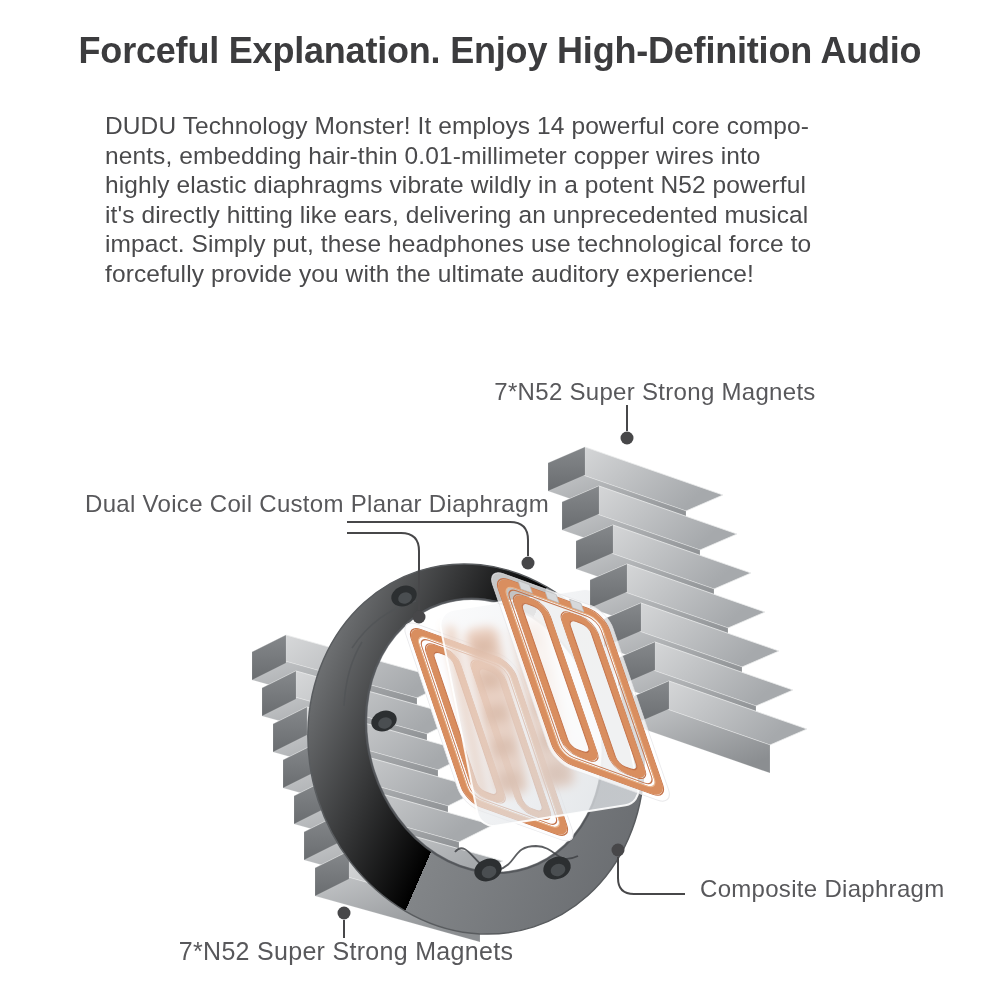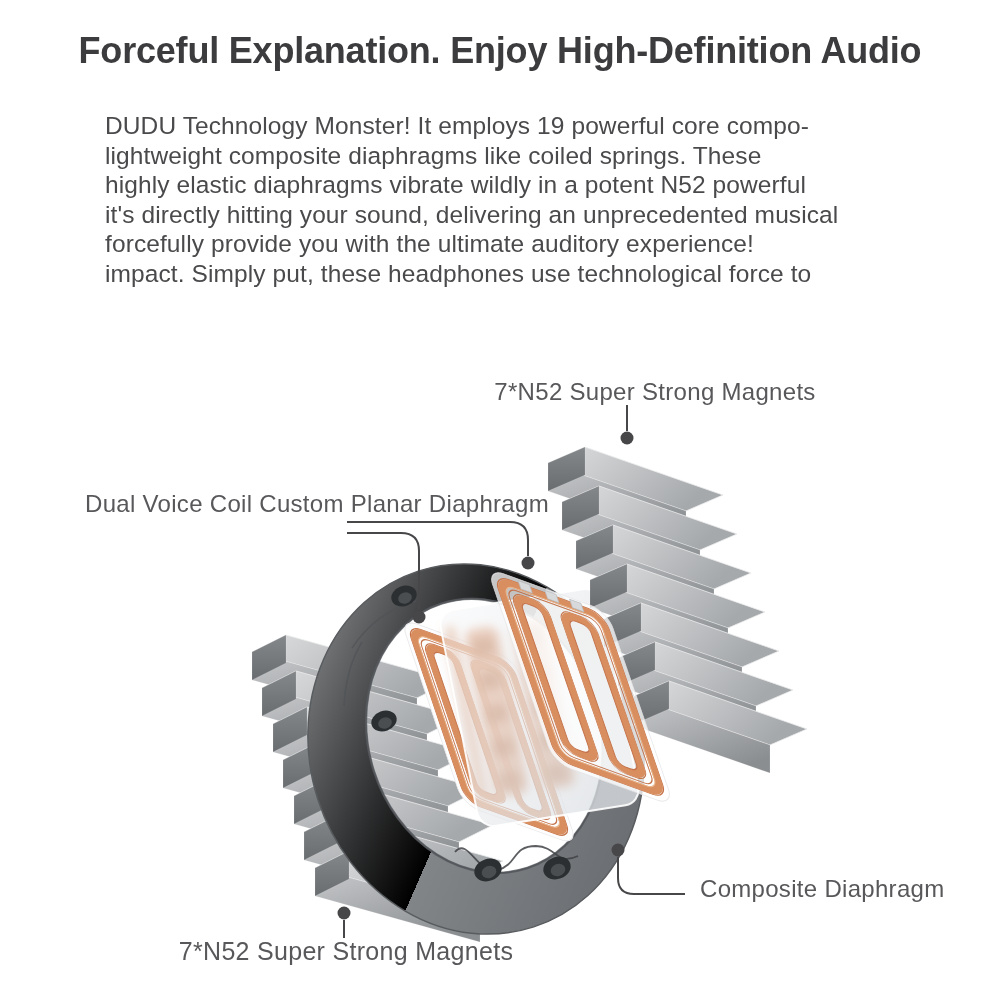--- a/index.html
+++ b/index.html
@@ -24,26 +24,26 @@
   }
 </style>
 </head>
 <body>
 
 <div class="page">
 
   <h1 class="title">Forceful Explanation. Enjoy High-Definition Audio</h1>
 
   <div class="desc">
-    <div class="line">DUDU Technology Monster! It employs 19 powerful core compo-</div>
-    <div class="line">lightweight composite diaphragms like coiled springs. These</div>
+    <div class="line">DUDU Technology Monster! It employs 14 powerful core compo-</div>
+    <div class="line">nents, embedding hair-thin 0.01-millimeter copper wires into</div>
     <div class="line">highly elastic diaphragms vibrate wildly in a potent N52 powerful</div>
-    <div class="line">it's directly hitting your sound, delivering an unprecedented musical</div>
+    <div class="line">it's directly hitting like ears, delivering an unprecedented musical</div>
+    <div class="line">impact. Simply put, these headphones use technological force to</div>
     <div class="line">forcefully provide you with the ultimate auditory experience!</div>
-    <div class="line">impact. Simply put, these headphones use technological force to</div>
   </div>
 
   <svg class="diagram" viewBox="0 0 1000 1000">
     <defs>
       <linearGradient id="mTop" x1="0" y1="0" x2="1" y2="0.4">
         <stop offset="0" stop-color="#dfe0e1"></stop>
           <stop offset="1" stop-color="#a6a9ac"></stop>
       </linearGradient>
       <linearGradient id="mFront" x1="0" y1="0" x2="0.7" y2="1">
         <stop offset="0" stop-color="#c9cbcd"></stop>

